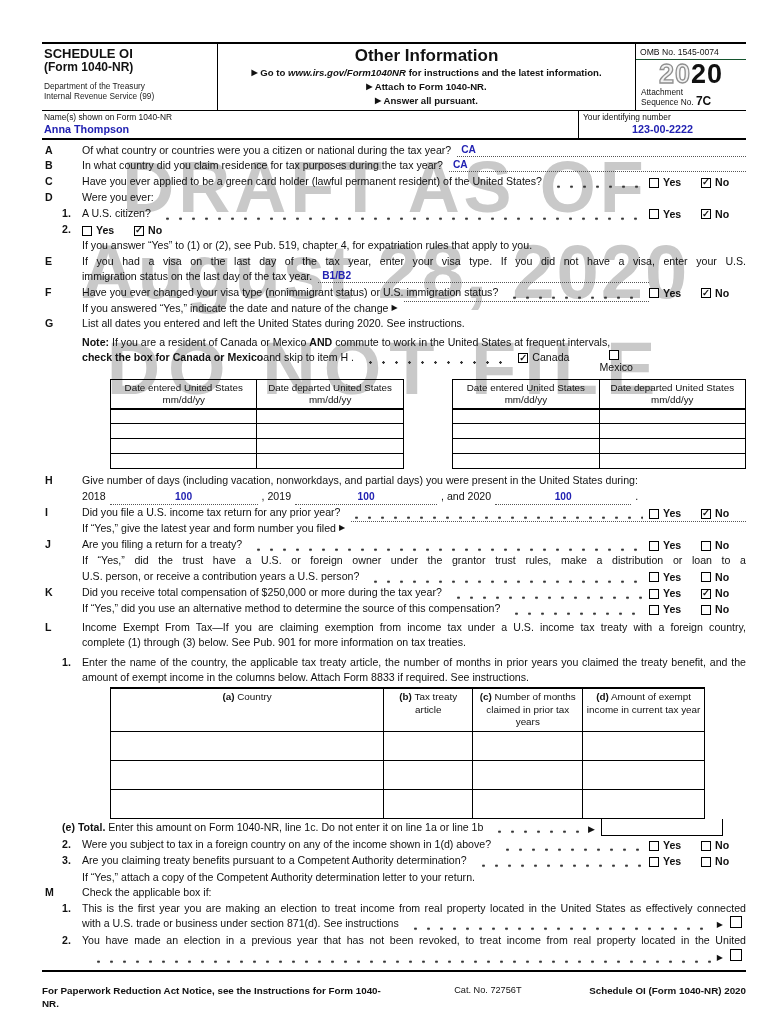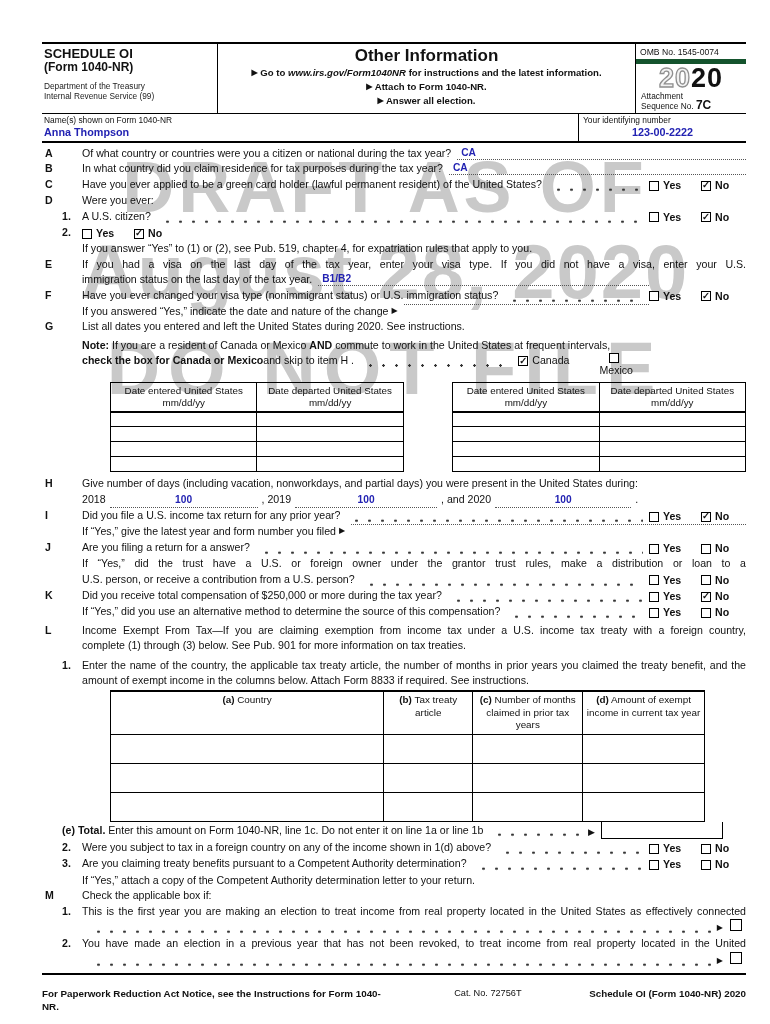--- a/index.html
+++ b/index.html
@@ -22,21 +22,21 @@
   .hdr-left { width:176px; border-right:1px solid #000; padding:3px 4px 2px 2px; }
   .hdr-schedule { font-size:13px; font-weight:bold; line-height:14px; }
   .hdr-form { font-size:12px; font-weight:bold; line-height:13px; margin-bottom:8px; }
   .hdr-dept { font-size:8.3px; line-height:9.5px; color:#222; }
   .hdr-center { flex:1; text-align:center; padding:2px 6px 2px 6px; }
   .hdr-title { font-size:17px; font-weight:bold; line-height:20px; }
   .hdr-bullet { font-size:9.6px; font-weight:bold; line-height:13px; }
   .hdr-bullet .url { font-style:italic; }
   .arrow { font-size:8px; position:relative; top:-1px; }
   .hdr-right { width:111px; border-left:1px solid #000; display:flex; flex-direction:column; }
-  .omb { font-size:8.6px; padding:3px 2px 2px 4px; border-bottom:5px solid #14532d; white-space:nowrap; }
+  .omb { font-size:8.6px; padding:3px 2px 2px 4px; border-bottom:1px solid #14532d; white-space:nowrap; }
   .year { text-align:center; font-size:27px; font-weight:bold; line-height:26px; padding-top:1px; letter-spacing:1px; }
   .y-outline { color:#f2f2f2; -webkit-text-stroke:1.3px #8f8f8f; }
   .attach-seq { font-size:8.3px; line-height:9px; padding:1px 0 2px 5px; }
   .seq-no { font-size:12px; font-weight:bold; }
 
   
   .name-row { display:flex; border-bottom:2px solid #000; }
   .name-cell { flex:1; padding:1px 4px 2px 2px; }
   .id-cell { width:168px; border-left:1px solid #000; padding:1px 4px 2px 4px; }
   .small-label { font-size:8.4px; line-height:10px; }
@@ -112,21 +112,21 @@
       <div class="hdr-left">
         <div class="hdr-schedule">SCHEDULE OI</div>
         <div class="hdr-form">(Form 1040-NR)</div>
         <div class="hdr-dept">Department of the Treasury</div>
         <div class="hdr-dept">Internal Revenue Service (99)</div>
       </div>
       <div class="hdr-center">
         <div class="hdr-title">Other Information</div>
         <div class="hdr-bullet"><span class="arrow">▶</span> <span>Go to </span><span class="url">www.irs.gov/Form1040NR</span><span> for instructions and the latest information.</span></div>
         <div class="hdr-bullet"><span class="arrow">▶</span> <span>Attach to Form 1040-NR.</span></div>
-        <div class="hdr-bullet"><span class="arrow">▶</span> <span>Answer all election.</span></div>
+        <div class="hdr-bullet"><span class="arrow">▶</span> <span>Answer all pursuant.</span></div>
       </div>
       <div class="hdr-right">
         <div class="omb">OMB No. 1545-0074</div>
         <div class="year"><span class="y-outline">20</span><span>20</span></div>
         <div class="attach-seq">
           <span>Attachment</span><br>
           <span>Sequence No. </span><span class="seq-no">7C</span>
         </div>
       </div>
     </header>
@@ -406,21 +406,21 @@
           <span class="arrow" style="margin-left:3px;">▶</span>
           <span class="dotfield"></span>
         </div>
           </div>
       </div>
 
       <div class="qrow">
         <span class="qletter">J</span>
         <div class="qbody">
             <div class="line">
-          <span>Are you filing a return for a answer?</span>
+          <span>Are you filing a return for a treaty?</span>
           <span class="leader"></span>
         </div>
           </div>
         <span class="yn">
           <span class="ynitem">
               <span class="cb"></span>
               <span>Yes</span>
             </span>
           <span class="ynitem">
               <span class="cb"></span>
@@ -429,21 +429,21 @@
         </span>
       </div>
       <div class="qrow">
         <div class="qbody indent">
           <div class="just">If “Yes,” did the trust have a U.S. or foreign owner under the grantor trust rules, make a distribution or loan to a</div>
         </div>
       </div>
       <div class="qrow">
         <div class="qbody indent">
             <div class="line">
-          <span>U.S. person, or receive a contribution from a U.S. person?</span>
+          <span>U.S. person, or receive a contribution years a U.S. person?</span>
           <span class="leader"></span>
         </div>
           </div>
         <span class="yn">
           <span class="ynitem">
               <span class="cb"></span>
               <span>Yes</span>
             </span>
           <span class="ynitem">
               <span class="cb"></span>
@@ -596,20 +596,21 @@
       <div class="qrow">
         <span class="qletter">M</span>
         <div class="qbody"><span>Check the applicable box if:</span></div>
       </div>
 
       <div class="qrow">
         <span class="qnum">1.</span>
         <div class="qbody">
           <div class="just">This is the first year you are making an election to treat income from real property located in the United States as effectively connected</div>
           <div class="line">
+            <span>with a U.S. trade or business under section 871(d). See instructions</span>
             <span class="leader"></span>
             <span class="arrow" style="margin:2px 7px 0 0;">▶</span>
             <span class="cb cb-big"></span>
           </div>
         </div>
       </div>
 
       <div class="qrow">
         <span class="qnum">2.</span>
         <div class="qbody">

